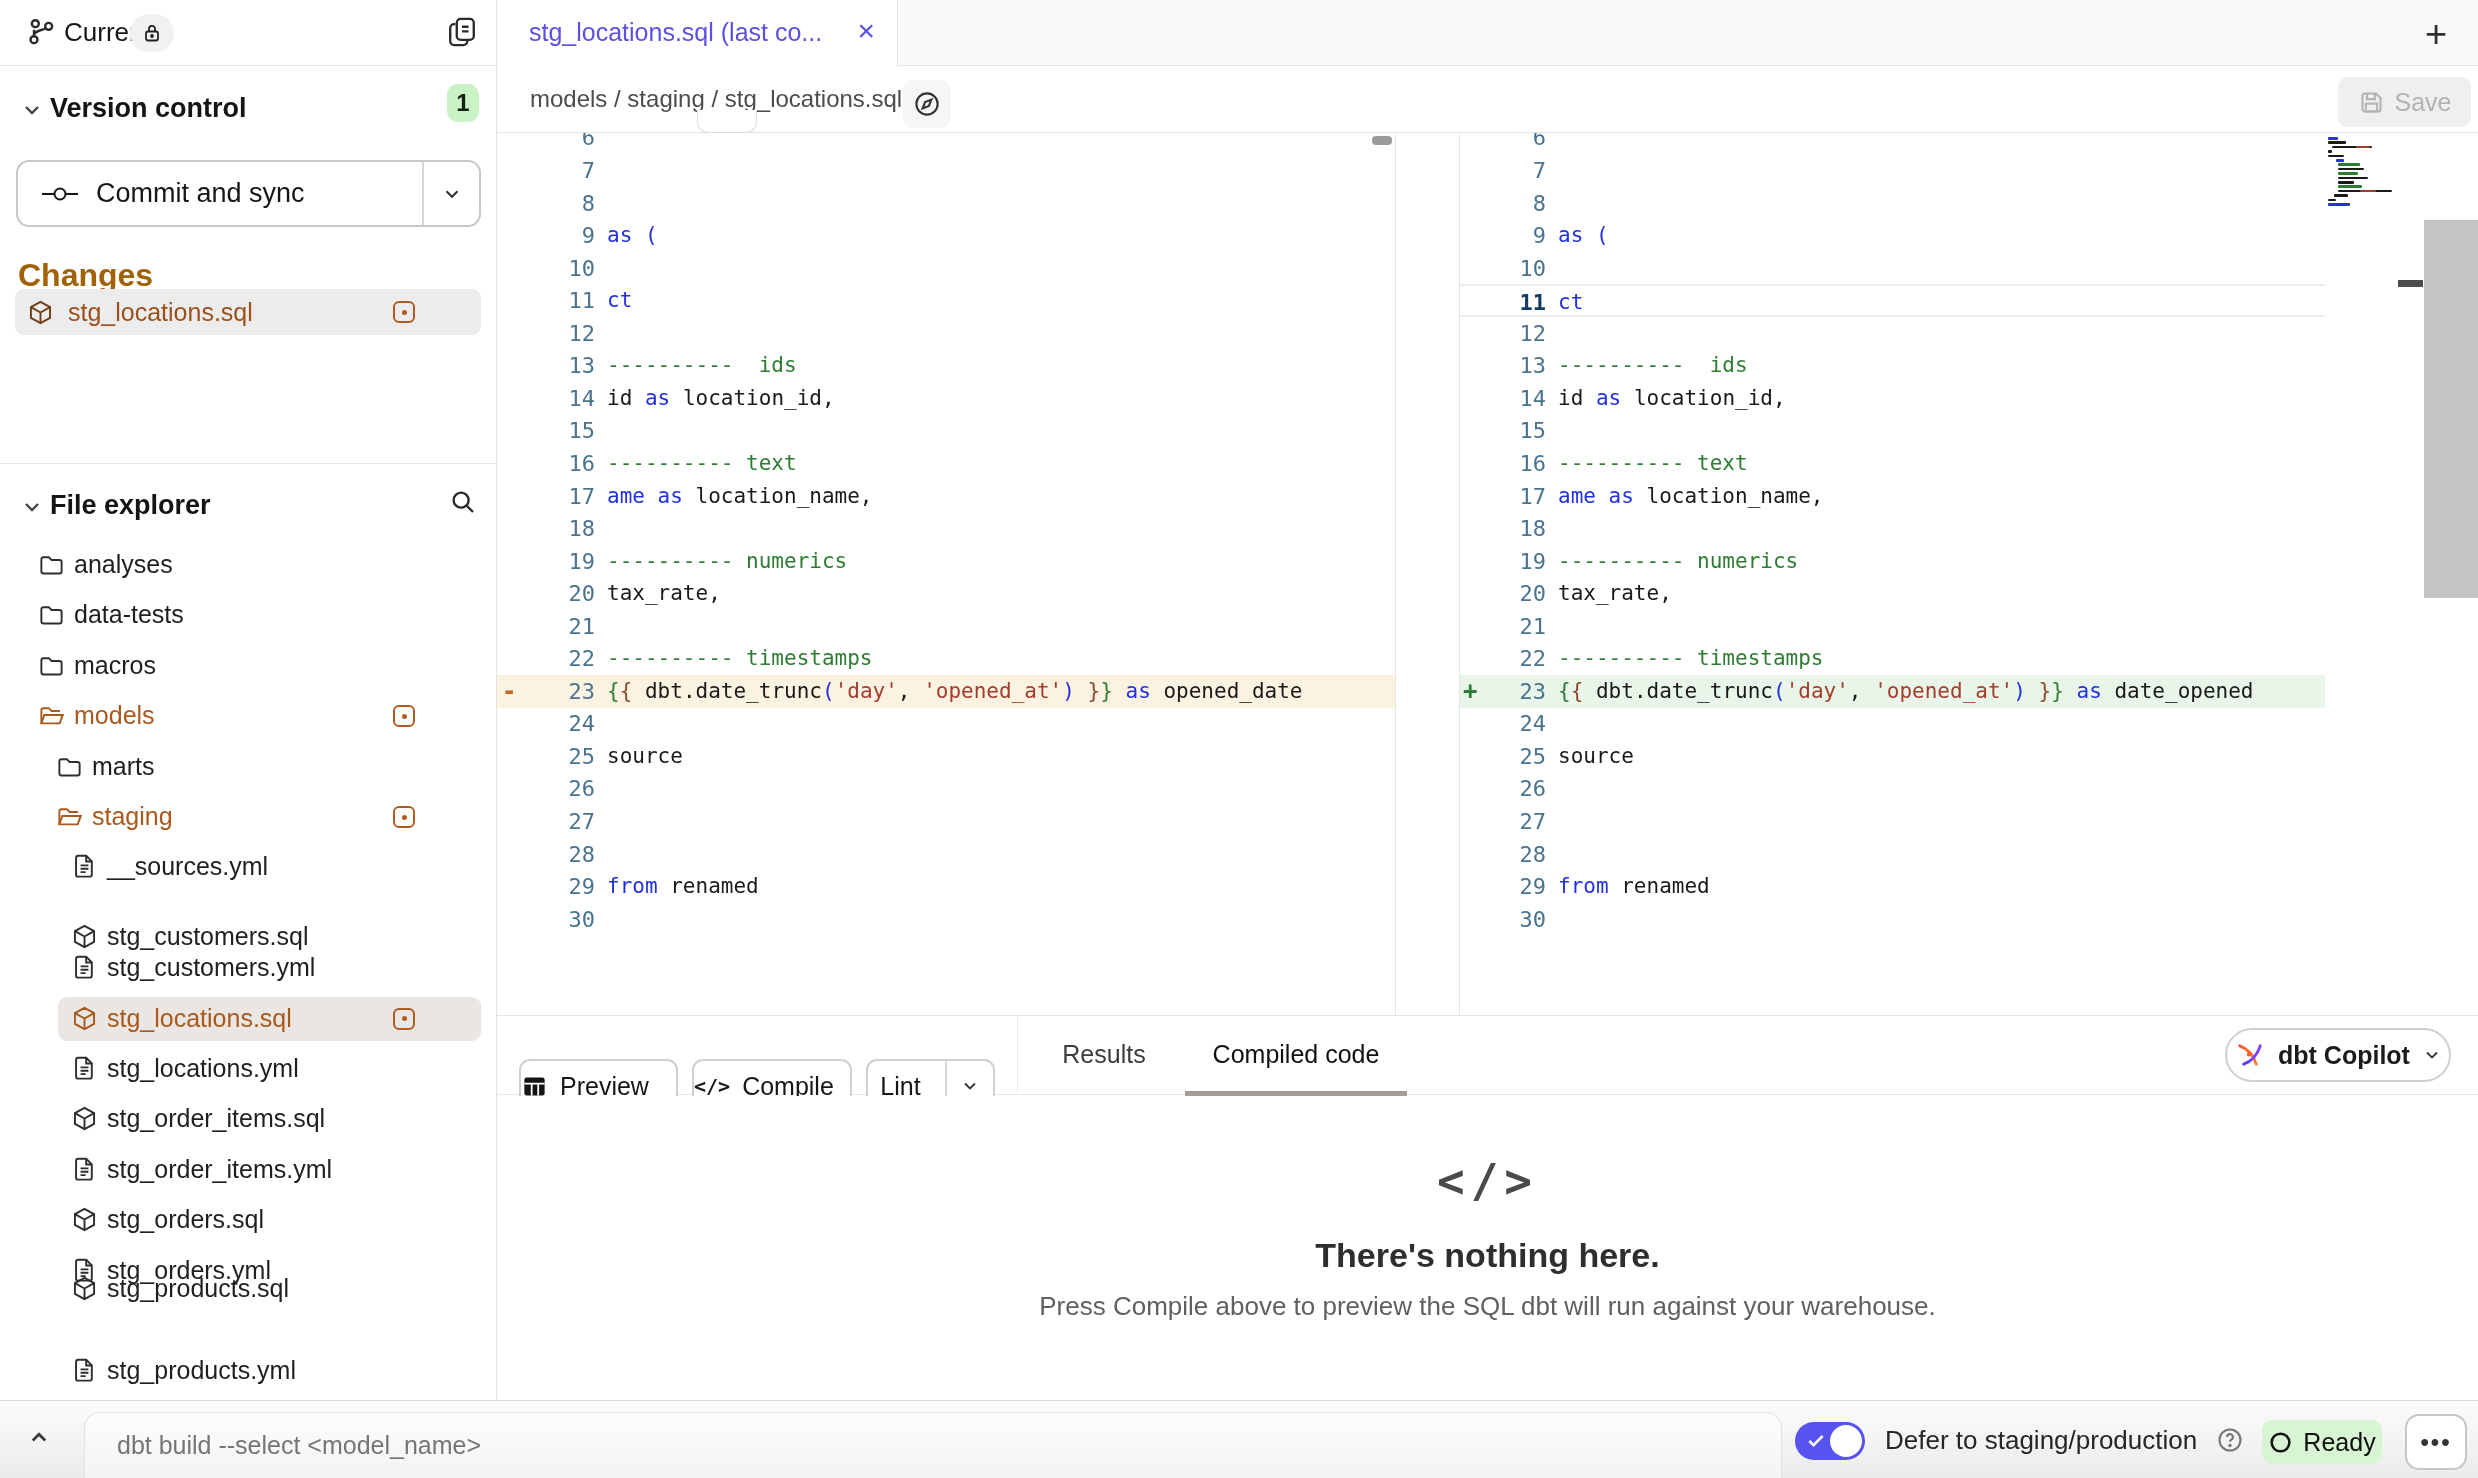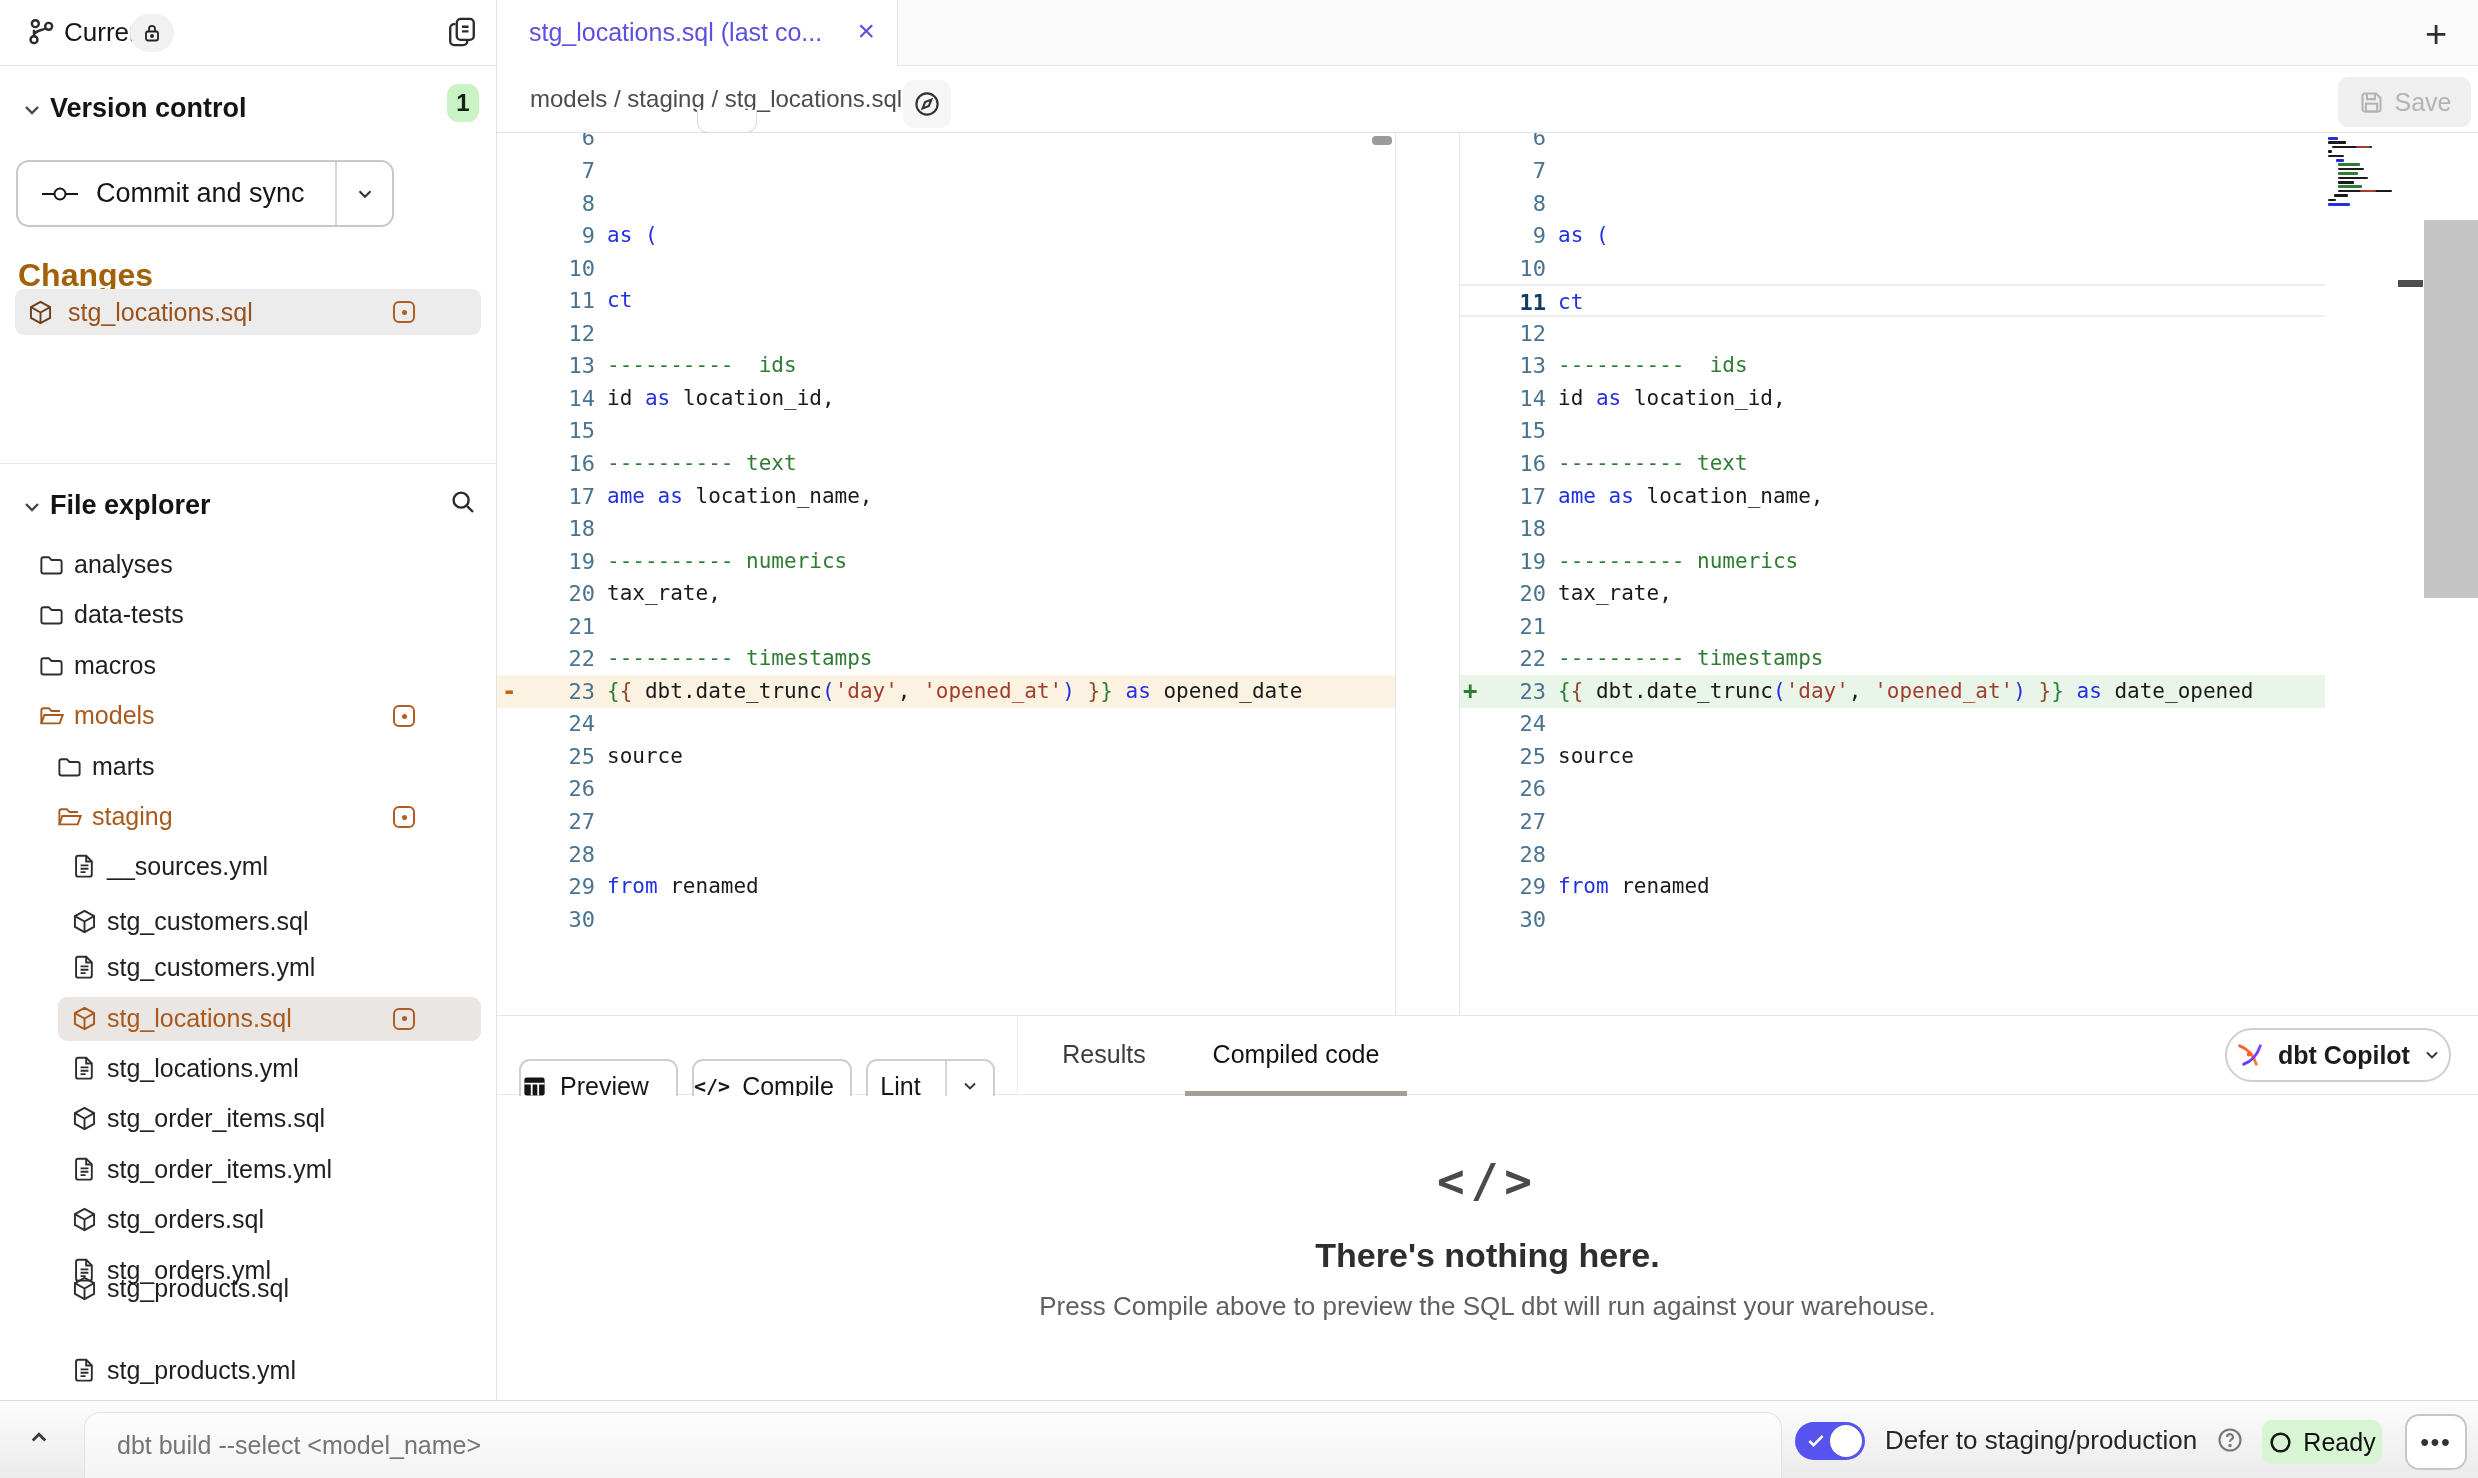--- a/index.html
+++ b/index.html
@@ -9,21 +9,21 @@
   svg{display:block;}
 
   
   #sidebar{position:absolute;left:0;top:0;width:497px;height:1400px;background:#fff;border-right:1px solid #e2e2e2;box-sizing:border-box;}
   #sidebar-top{position:absolute;left:0;top:0;width:100%;height:66px;border-bottom:1px solid #e6e6e6;box-sizing:border-box;}
   .branch-label{position:absolute;left:64px;top:17px;font-size:26px;font-weight:500;color:#161616;}
   .lock-chip{position:absolute;left:130px;top:14px;width:44px;height:38px;background:#f1f1f1;border-radius:19px;display:flex;align-items:center;justify-content:center;}
   .vc-header-title{position:absolute;left:50px;top:93px;font-size:27px;font-weight:700;color:#141414;}
   .vc-badge{position:absolute;right:17px;top:84px;min-width:32px;height:38px;background:#c9f2c5;border-radius:11px;
             display:flex;align-items:center;justify-content:center;font-size:24px;font-weight:600;color:#12240f;padding:0 4px;box-sizing:border-box;}
-  #commit-btn{position:absolute;left:16px;top:160px;width:378px;height:67px;border:2px solid #c8c8c8;border-radius:13px;background:#fff;box-sizing:border-box;display:flex;align-items:center;cursor:pointer;}
+  #commit-btn{position:absolute;left:16px;top:160px;width:465px;height:67px;border:2px solid #c8c8c8;border-radius:13px;background:#fff;box-sizing:border-box;display:flex;align-items:center;cursor:pointer;}
   #commit-btn .main{flex:1;display:flex;align-items:center;gap:18px;padding-left:24px;font-size:27px;font-weight:500;color:#161616;}
   #commit-btn .split{width:55px;height:100%;border-left:2px solid #d6d6d6;display:flex;align-items:center;justify-content:center;}
   .changes-label{position:absolute;left:18px;top:257px;font-size:32px;font-weight:700;color:#a16207;}
   .change-row{position:absolute;left:15px;top:289px;width:466px;height:46px;background:#ececec;border-radius:9px;display:flex;align-items:center;padding-left:12px;box-sizing:border-box;}
   .change-row .lbl{margin-left:14px;font-size:25px;color:#9a511c;}
   .mod-badge{position:absolute;width:22px;height:22px;border:2.5px solid #b05c20;border-radius:6px;box-sizing:border-box;}
   .mod-badge::after{content:"";position:absolute;left:50%;top:50%;width:5px;height:5px;margin:-2.5px 0 0 -2.5px;border-radius:50%;background:#b05c20;}
   #section-divider{position:absolute;left:0;top:463px;width:497px;height:1px;background:#e8e8e8;}
   .fe-header-title{position:absolute;left:50px;top:490px;font-size:27px;font-weight:700;color:#141414;}
   #file-tree{position:absolute;left:0;top:540px;width:497px;height:860px;}
@@ -259,21 +259,21 @@
         <div class="tree-row" style="top: 302.4px; text-align: right;">
           <span class="tree-icon" style="left: 71px;">
             <svg width="27" height="27" viewBox="0 0 24 24" fill="none" stroke="currentColor" stroke-width="1.7">
               <path d="M6.5 2.5h7l5 5V19a2 2 0 0 1-2 2h-10a2 2 0 0 1-2-2V4.5a2 2 0 0 1 2-2z"></path>
               <path d="M13.5 2.5v5h5"></path>
               <path d="M8.5 11h7M8.5 14h7M8.5 17h4.5"></path>
             </svg>
           </span>
           <span class="tree-label" style="left: 107px;">__sources.yml</span>
         </div>
-        <div class="tree-row" style="top: 357px; padding-left: 29px;">
+        <div class="tree-row" style="top: 372px; padding-left: 29px;">
           <span class="tree-icon" style="left: 71px;">
             <svg width="27" height="27" viewBox="0 0 24 24" fill="none" stroke="currentColor" stroke-width="1.7">
               <path d="M12 2.5l8.5 4.7v9.6L12 21.5l-8.5-4.7V7.2z"></path>
               <path d="M3.5 7.2L12 12l8.5-4.8M12 12v9.5"></path>
             </svg>
           </span>
           <span class="tree-label" style="left: 107px;">stg_customers.sql</span>
         </div>
         <div class="tree-row" style="top: 403.2px;">
           <span class="tree-icon" style="left: 71px;">

